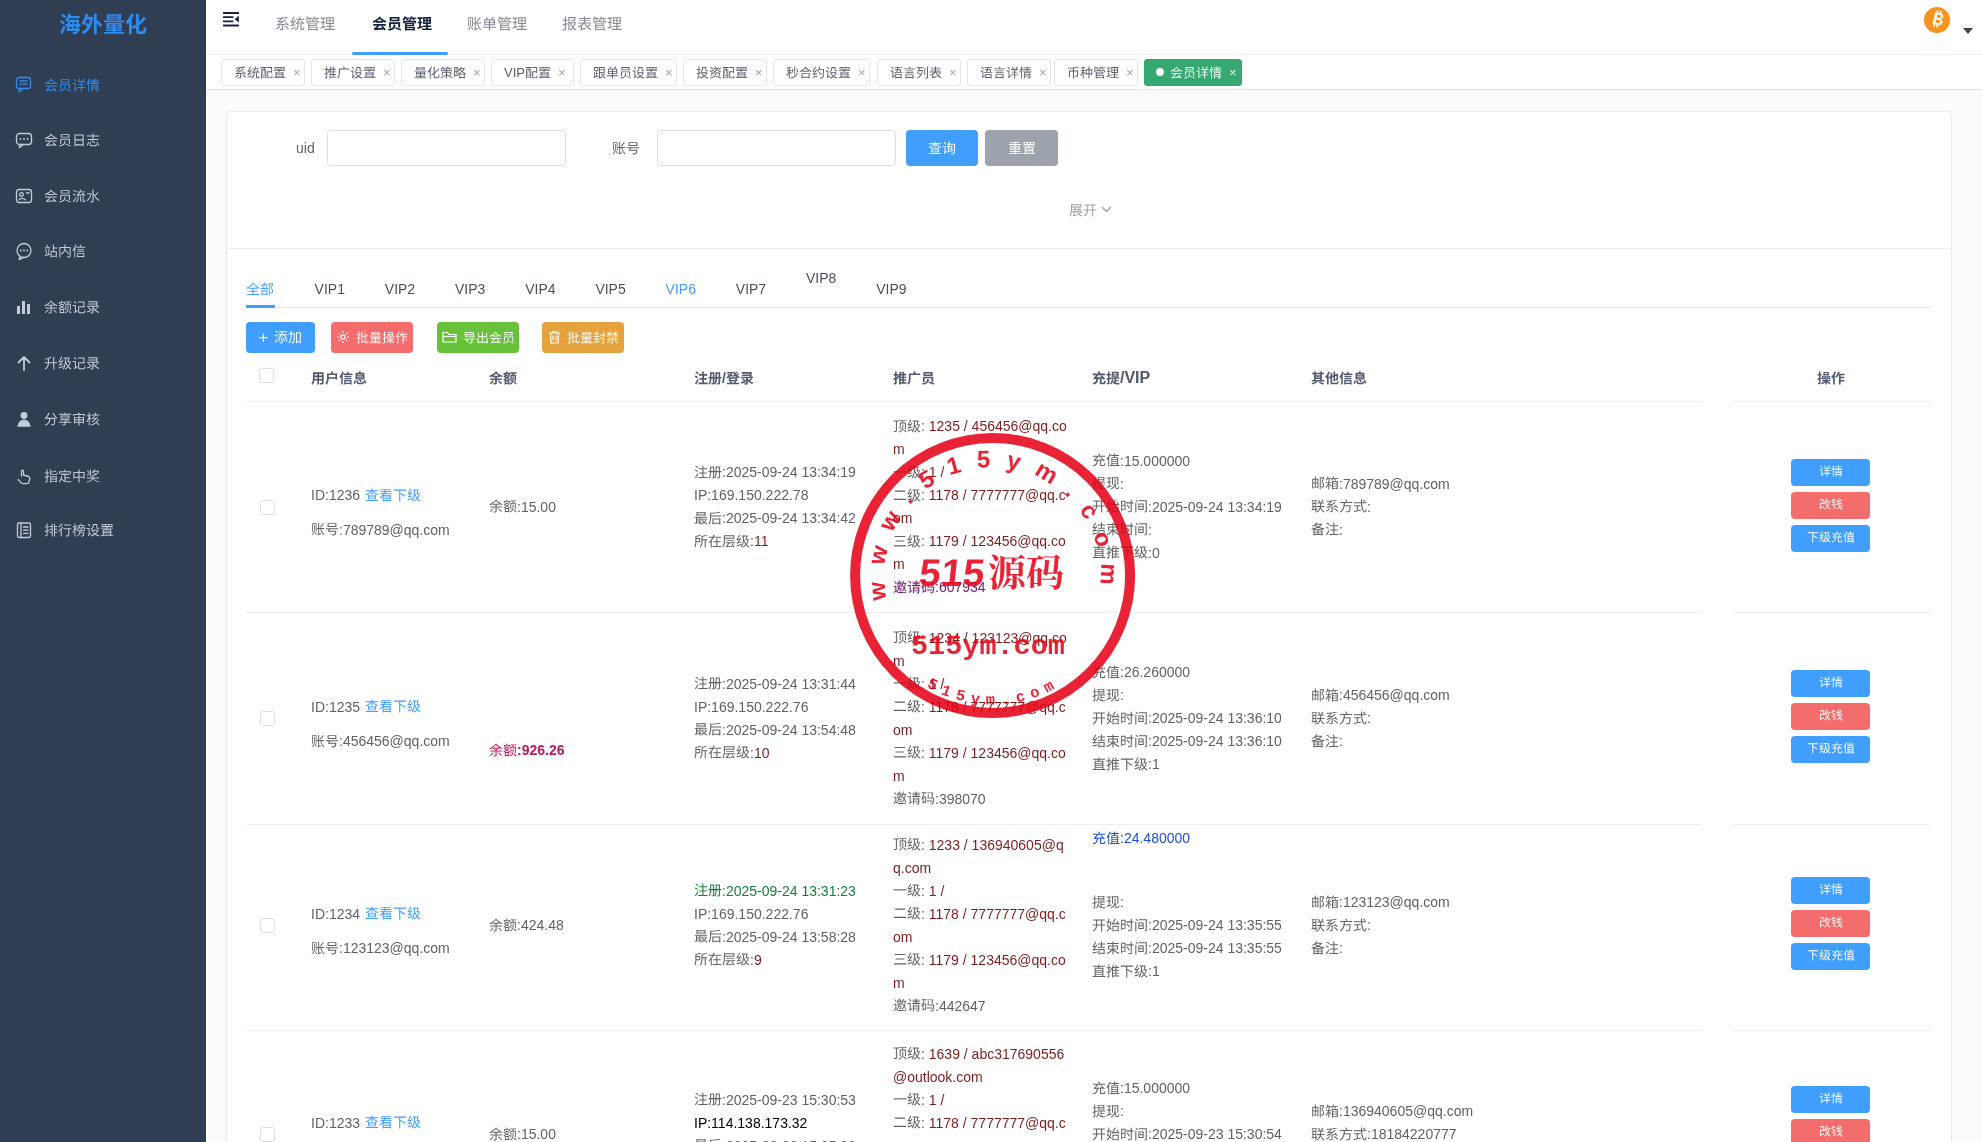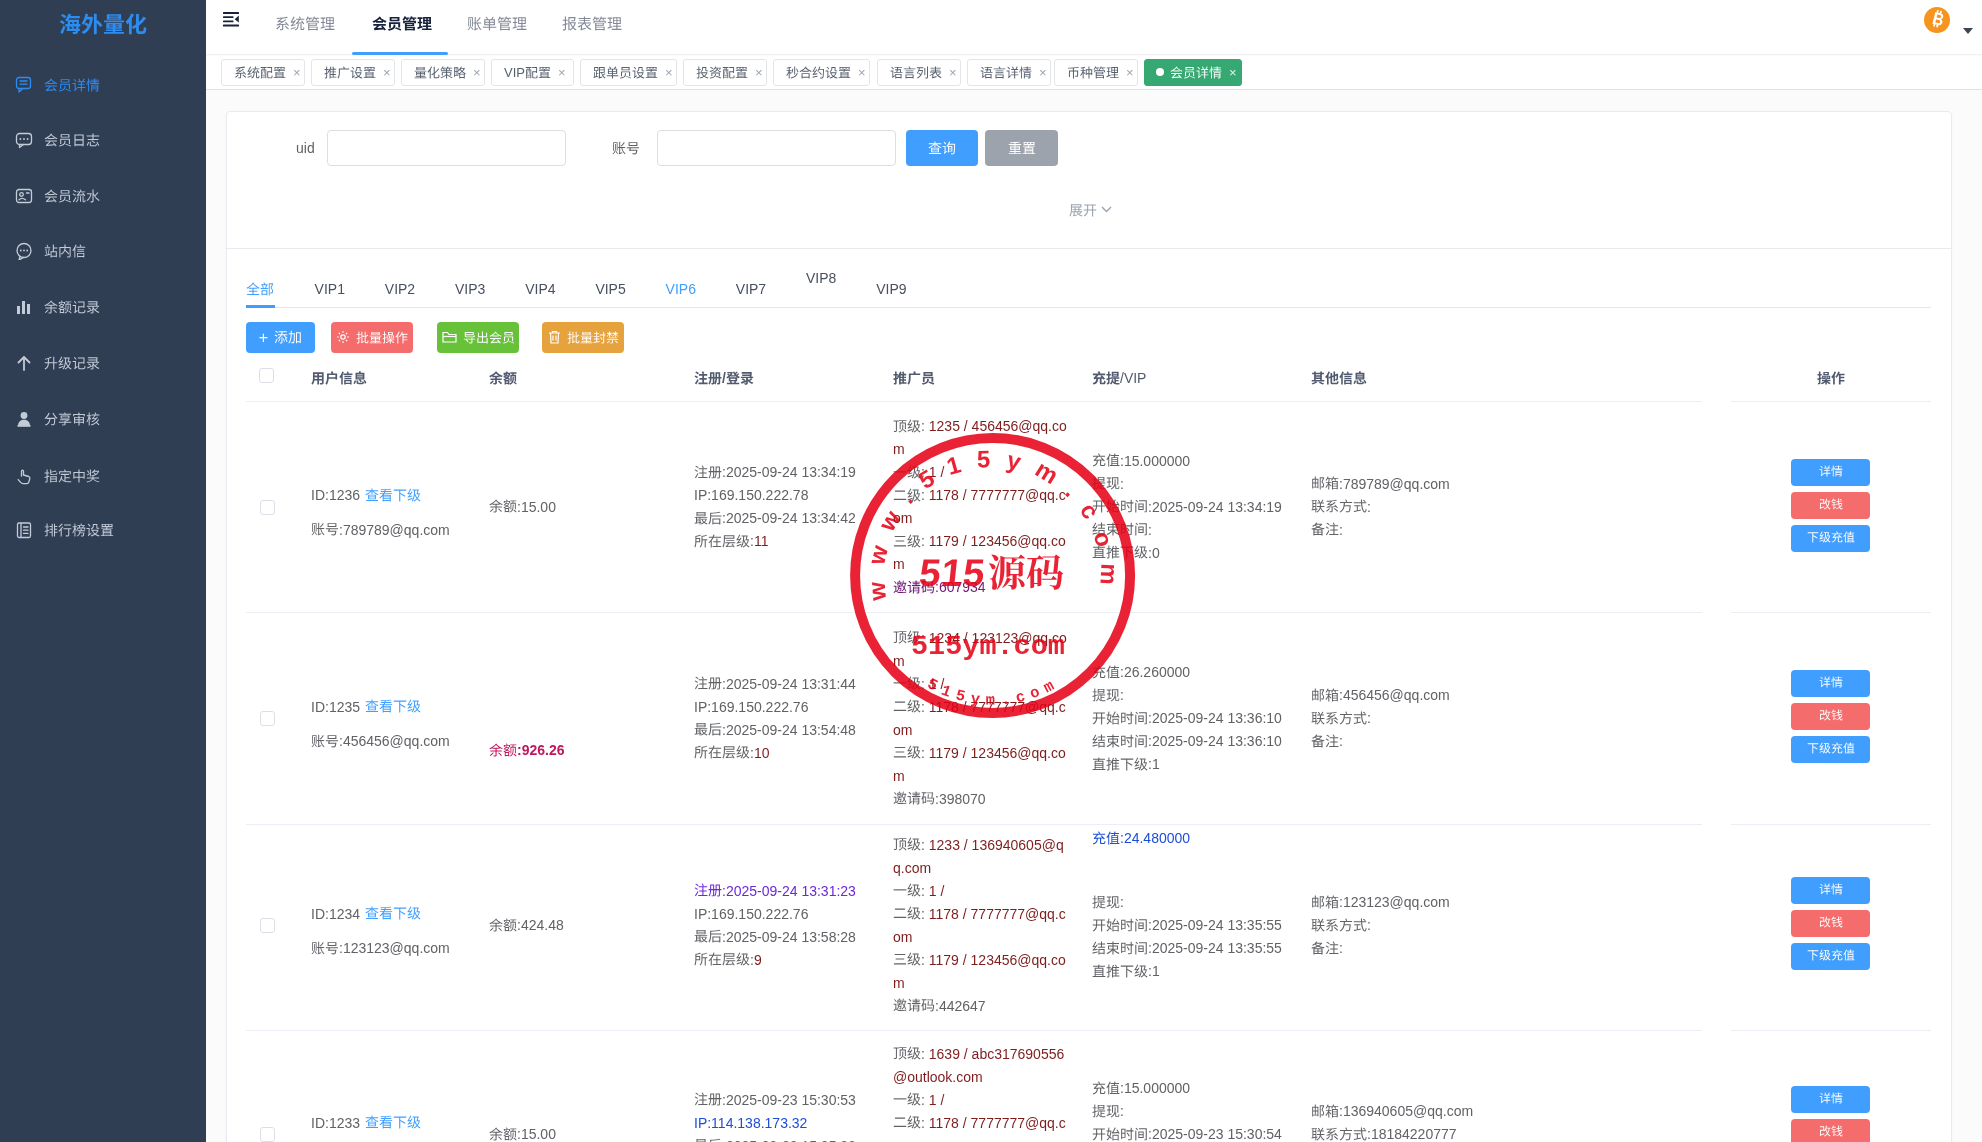--- a/index.html
+++ b/index.html
@@ -344,21 +344,21 @@
       <use href="#g88" x="1000"></use>
     </svg>/<svg class="cg" style="width:28px;height:14px;vertical-align:-1.68px;" viewBox="0 -880 2000 1000">
       <use href="#g89" x="0"></use>
       <use href="#g90" x="1000"></use>
     </svg></div>
 <div class="ln" style="left:893px;top:368px;font-size:14px;color:#515a6e;font-weight:bold"><svg class="cg" style="width:42px;height:14px;vertical-align:-1.68px;" viewBox="0 -880 3000 1000">
       <use href="#g91" x="0"></use>
       <use href="#g92" x="1000"></use>
       <use href="#g39" x="2000"></use>
     </svg></div>
-<div class="ln" style="left:1092px;top:368px;font-size:14px;color:#515a6e;font-weight:normal"><svg class="cg" style="width:28px;height:14px;vertical-align:-1.68px;" viewBox="0 -880 2000 1000">
+<div class="ln" style="left:1092px;top:368px;font-size:16px;color:#515a6e;font-weight:bold"><svg class="cg" style="width:28px;height:14px;vertical-align:-1.68px;" viewBox="0 -880 2000 1000">
       <use href="#g93" x="0"></use>
       <use href="#g94" x="1000"></use>
     </svg>/VIP</div>
 <div class="ln" style="left:1311px;top:368px;font-size:14px;color:#515a6e;font-weight:bold"><svg class="cg" style="width:56px;height:14px;vertical-align:-1.68px;" viewBox="0 -880 4000 1000">
       <use href="#g95" x="0"></use>
       <use href="#g96" x="1000"></use>
       <use href="#g83" x="2000"></use>
       <use href="#g84" x="3000"></use>
     </svg></div>
 <div class="ln" style="left:1811px;top:368px;font-size:14px;color:#515a6e;font-weight:bold;width:40px;text-align:center"><svg class="cg" style="width:28px;height:14px;vertical-align:-1.68px;" viewBox="0 -880 2000 1000">
@@ -595,21 +595,21 @@
         <use href="#g20" x="3000"></use>
       </svg></span></div>
 <div class="ln" style="left:311px;top:938px;font-size:14px;color:#606266;"><svg class="cg" style="width:28px;height:14px;vertical-align:-1.68px;" viewBox="0 -880 2000 1000">
       <use href="#g42" x="0"></use>
       <use href="#g64" x="1000"></use>
     </svg>:123123@qq.com</div>
 <div class="ln" style="left:489px;top:915px;font-size:14px;color:#606266;"><svg class="cg" style="width:28px;height:14px;vertical-align:-1.68px;" viewBox="0 -880 2000 1000">
       <use href="#g15" x="0"></use>
       <use href="#g16" x="1000"></use>
     </svg>:424.48</div>
-<div class="ln" style="left:694px;top:880.5px;font-size:14px;color:#6d28d9;"><svg class="cg" style="width:28px;height:14px;vertical-align:-1.68px;" viewBox="0 -880 2000 1000">
+<div class="ln" style="left:694px;top:880.5px;font-size:14px;color:#15803d;"><svg class="cg" style="width:28px;height:14px;vertical-align:-1.68px;" viewBox="0 -880 2000 1000">
       <use href="#g99" x="0"></use>
       <use href="#g100" x="1000"></use>
     </svg>:2025-09-24 13:31:23</div>
 <div class="ln" style="left:694px;top:903.5px;font-size:14px;color:#606266;">IP:169.150.222.76</div>
 <div class="ln" style="left:694px;top:926.5px;font-size:14px;color:#606266;"><svg class="cg" style="width:28px;height:14px;vertical-align:-1.68px;" viewBox="0 -880 2000 1000">
       <use href="#g101" x="0"></use>
       <use href="#g102" x="1000"></use>
     </svg>:2025-09-24 13:58:28</div>
 <div class="ln" style="left:694px;top:949.5px;font-size:14px;color:#606266;"><svg class="cg" style="width:56px;height:14px;vertical-align:-1.68px;" viewBox="0 -880 4000 1000">
       <use href="#g103" x="0"></use>
@@ -706,21 +706,21 @@
       </svg></span></div>
 
 <div class="ln" style="left:489px;top:1124px;font-size:14px;color:#606266;"><svg class="cg" style="width:28px;height:14px;vertical-align:-1.68px;" viewBox="0 -880 2000 1000">
       <use href="#g15" x="0"></use>
       <use href="#g16" x="1000"></use>
     </svg>:15.00</div>
 <div class="ln" style="left:694px;top:1089.5px;font-size:14px;color:#606266;"><svg class="cg" style="width:28px;height:14px;vertical-align:-1.68px;" viewBox="0 -880 2000 1000">
       <use href="#g99" x="0"></use>
       <use href="#g100" x="1000"></use>
     </svg>:2025-09-23 15:30:53</div>
-<div class="ln" style="left:694px;top:1112.5px;font-size:14px;color:#1d4ed8;text-align:right;">IP:114.138.173.32</div>
+<div class="ln" style="left:694px;top:1112.5px;font-size:14px;color:#000000;text-align:right;">IP:114.138.173.32</div>
 <div class="ln" style="left:694px;top:1135.5px;font-size:14px;color:#606266;"><svg class="cg" style="width:28px;height:14px;vertical-align:-1.68px;" viewBox="0 -880 2000 1000">
       <use href="#g101" x="0"></use>
       <use href="#g102" x="1000"></use>
     </svg>:2025-09-23 15:35:26</div>
 
 <div class="ln" style="left:893px;top:1043.5px;font-size:14px;color:#606266;"><svg class="cg" style="width:28px;height:14px;vertical-align:-1.68px;" viewBox="0 -880 2000 1000">
       <use href="#g108" x="0"></use>
       <use href="#g20" x="1000"></use>
     </svg>: <span class="teal">1639 / abc317690556</span></div>
 <div class="ln" style="left:893px;top:1066.5px;font-size:14px;color:#606266;"><span class="teal">@outlook.com</span></div>

